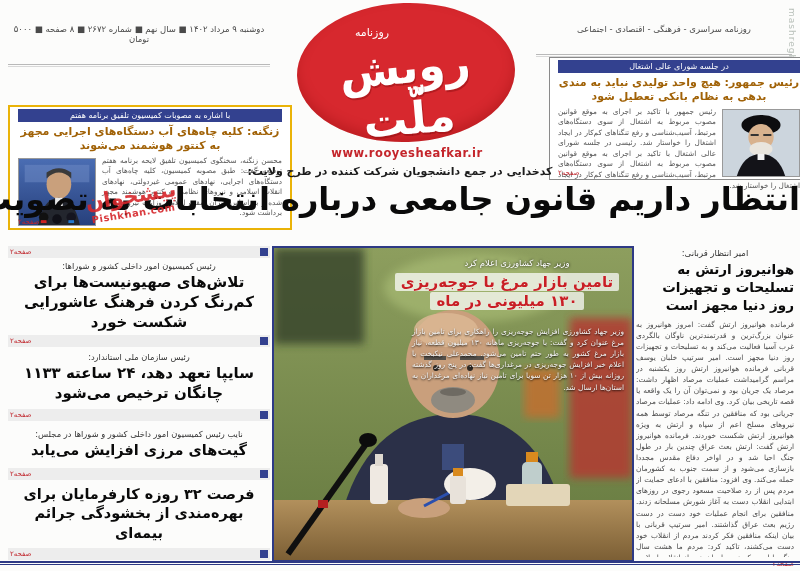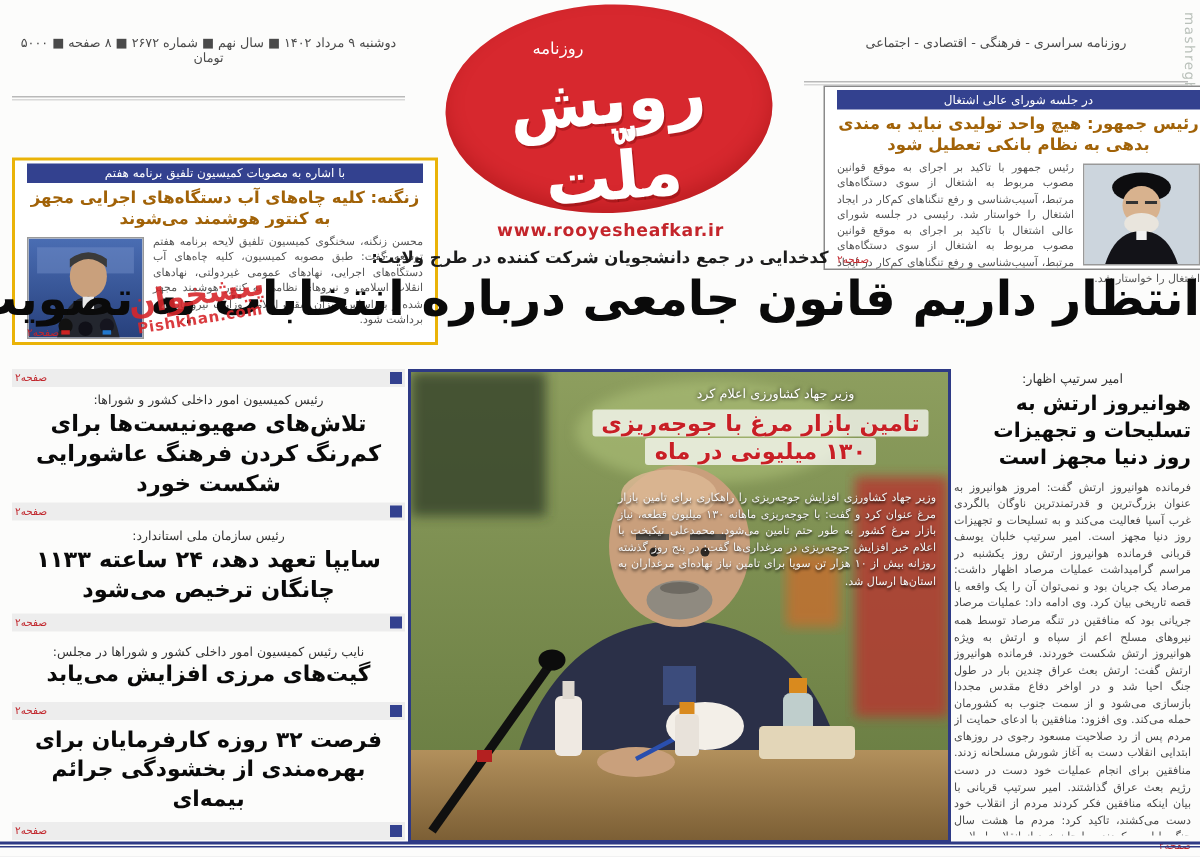--- a/index.html
+++ b/index.html
@@ -226,20 +226,20 @@
     </svg>
     <div class="ov ov-kicker">وزیر جهاد کشاورزی اعلام کرد</div>
     <div class="ov ov-head">
       <span>تامین بازار مرغ با جوجه‌ریزی</span><br>
       <span>۱۳۰ میلیونی در ماه</span>
     </div>
     <div class="ov ov-body">وزیر جهاد کشاورزی افزایش جوجه‌ریزی را راهکاری برای تامین بازار مرغ عنوان کرد و گفت: با جوجه‌ریزی ماهانه ۱۳۰ میلیون قطعه، نیاز بازار مرغ کشور به طور حتم تامین می‌شود. محمدعلی نیکبخت با اعلام خبر افزایش جوجه‌ریزی در مرغداری‌ها گفت: در پنج روز گذشته روزانه بیش از ۱۰ هزار تن سویا برای تامین نیاز نهاده‌ای مرغداران به استان‌ها ارسال شد.</div>
   </div>
 
   <div class="rcol">
-    <div class="rkicker">امیر سرتیپ اظهار:</div>
+    <div class="rkicker">امیر انتظار قربانی:</div>
     <div class="rhead">هوانیروز ارتش به تسلیحات و تجهیزات روز دنیا مجهز است</div>
     <div class="rbody">فرمانده هوانیروز ارتش گفت: امروز هوانیروز به عنوان بزرگ‌ترین و قدرتمندترین ناوگان بالگردی غرب آسیا فعالیت می‌کند و به تسلیحات و تجهیزات روز دنیا مجهز است. امیر سرتیپ خلبان یوسف قربانی فرمانده هوانیروز ارتش روز یکشنبه در مراسم گرامیداشت عملیات مرصاد اظهار داشت: مرصاد یک جریان بود و نمی‌توان آن را یک واقعه یا قصه تاریخی بیان کرد. وی ادامه داد: عملیات مرصاد جریانی بود که منافقین در تنگه مرصاد توسط همه نیروهای مسلح اعم از سپاه و ارتش به ویژه هوانیروز ارتش شکست خوردند. فرمانده هوانیروز ارتش گفت: ارتش بعث عراق چندین بار در طول جنگ احیا شد و در اواخر دفاع مقدس مجددا بازسازی می‌شود و از سمت جنوب به کشورمان حمله می‌کند. وی افزود: منافقین با ادعای حمایت از مردم پس از رد صلاحیت مسعود رجوی در روزهای ابتدایی انقلاب دست به آغاز شورش مسلحانه زدند. منافقین برای انجام عملیات خود دست در دست رژیم بعث عراق گذاشتند. امیر سرتیپ قربانی با بیان اینکه منافقین فکر کردند مردم از انقلاب خود دست می‌کشند، تاکید کرد: مردم ما هشت سال جنگ را لمس کردند و با جان خود از انقلاب اسلامی و کشور دفاع کردند. منافقین فکر می‌کردند این مردم با آن‌ها همراهی می‌کنند و می‌توانند با به راه انداختن یک ستون نظامی با حمایت مردم وارد کشور شوند، اما منافقین با همکاری نیروهای مسلح به درک واصل شدند.</div>
     <div class="rlink">صفحه۲</div>
   </div>
 
   <div class="footline"></div>
 </div>
 
 </body></html>

